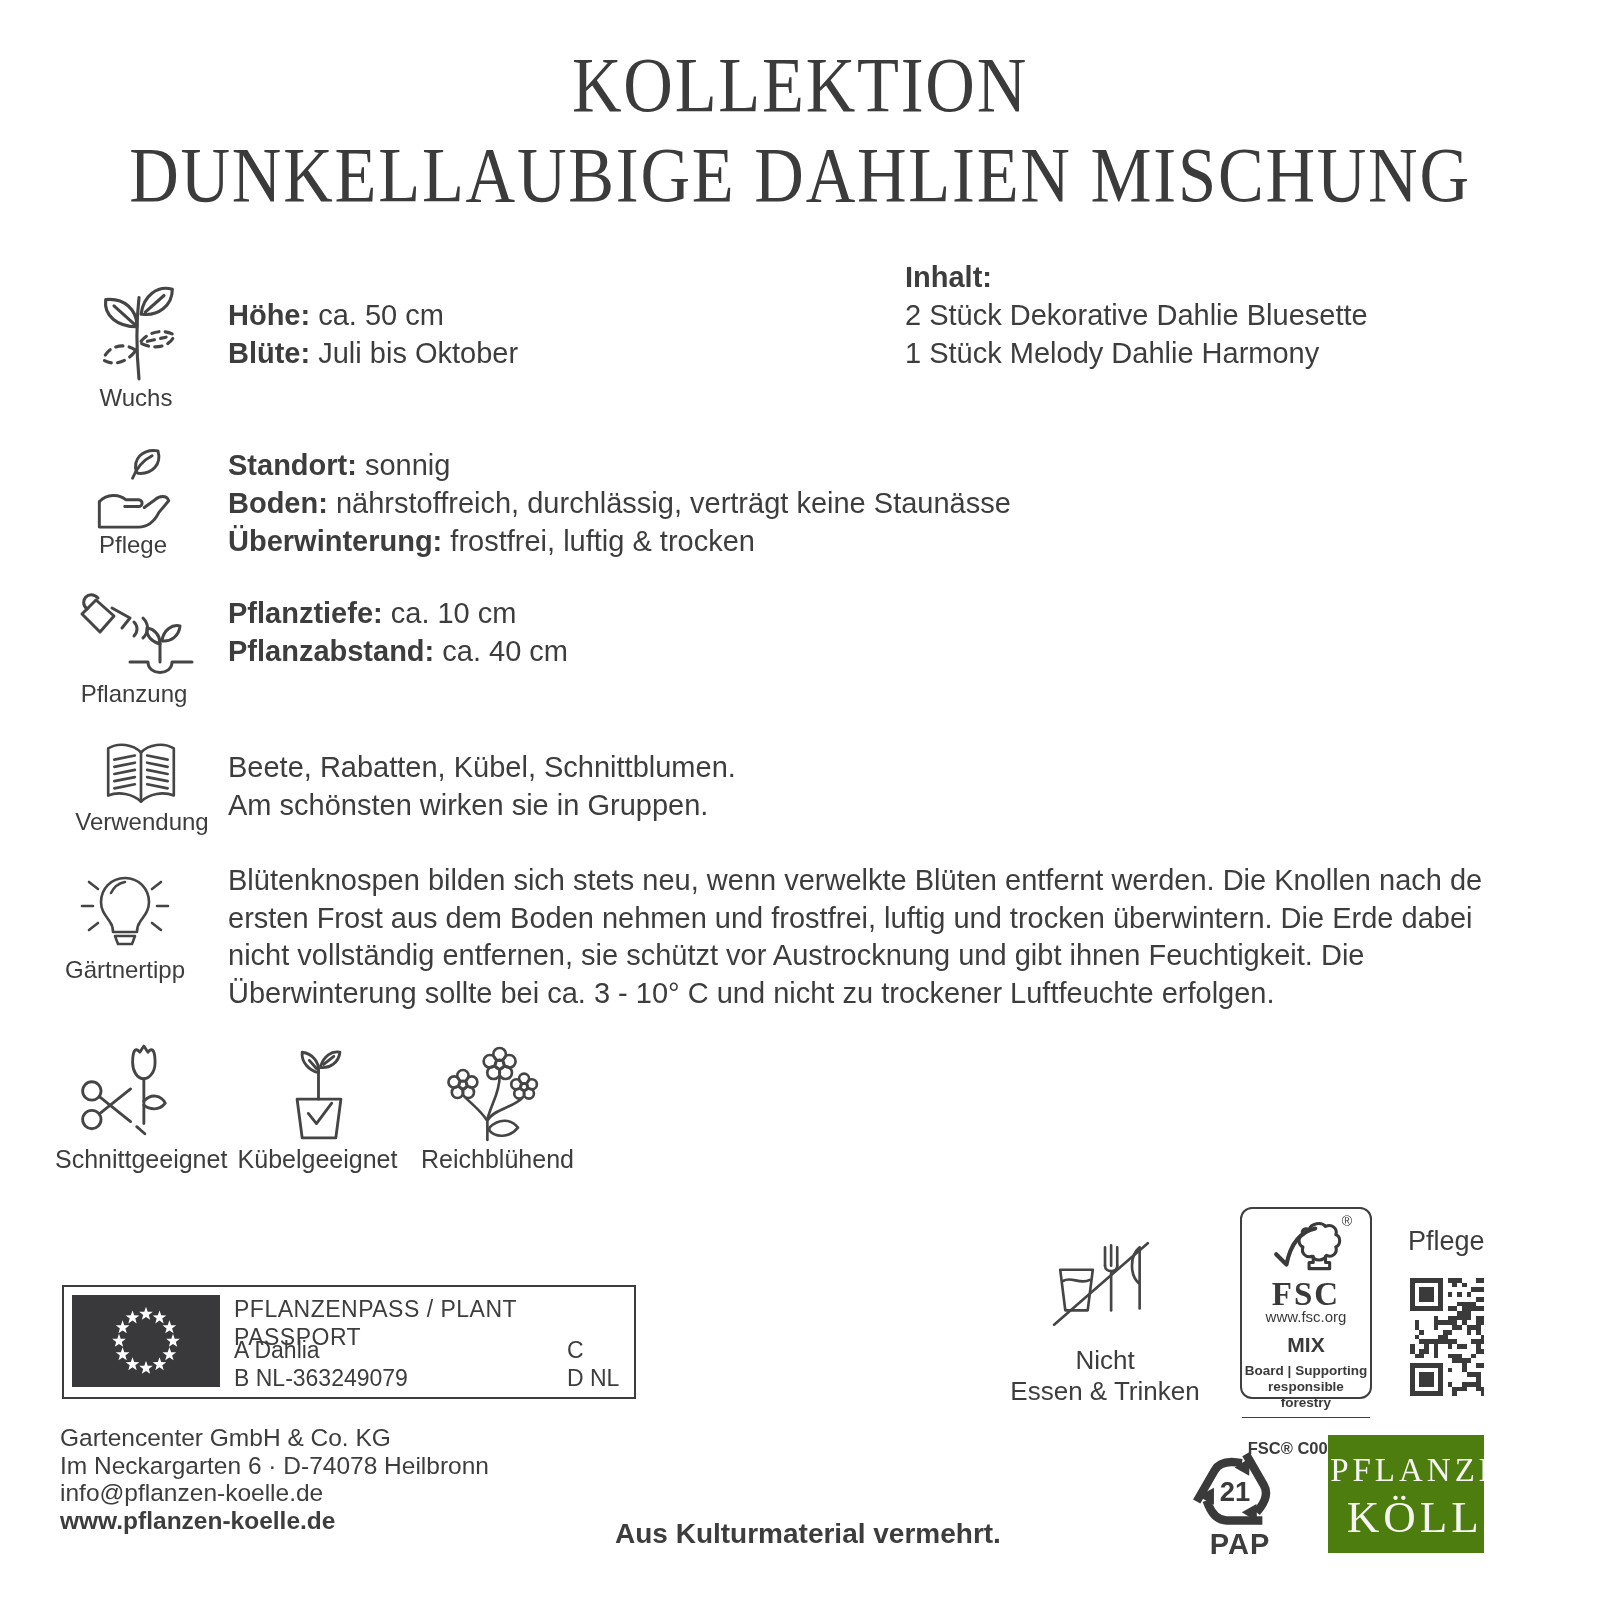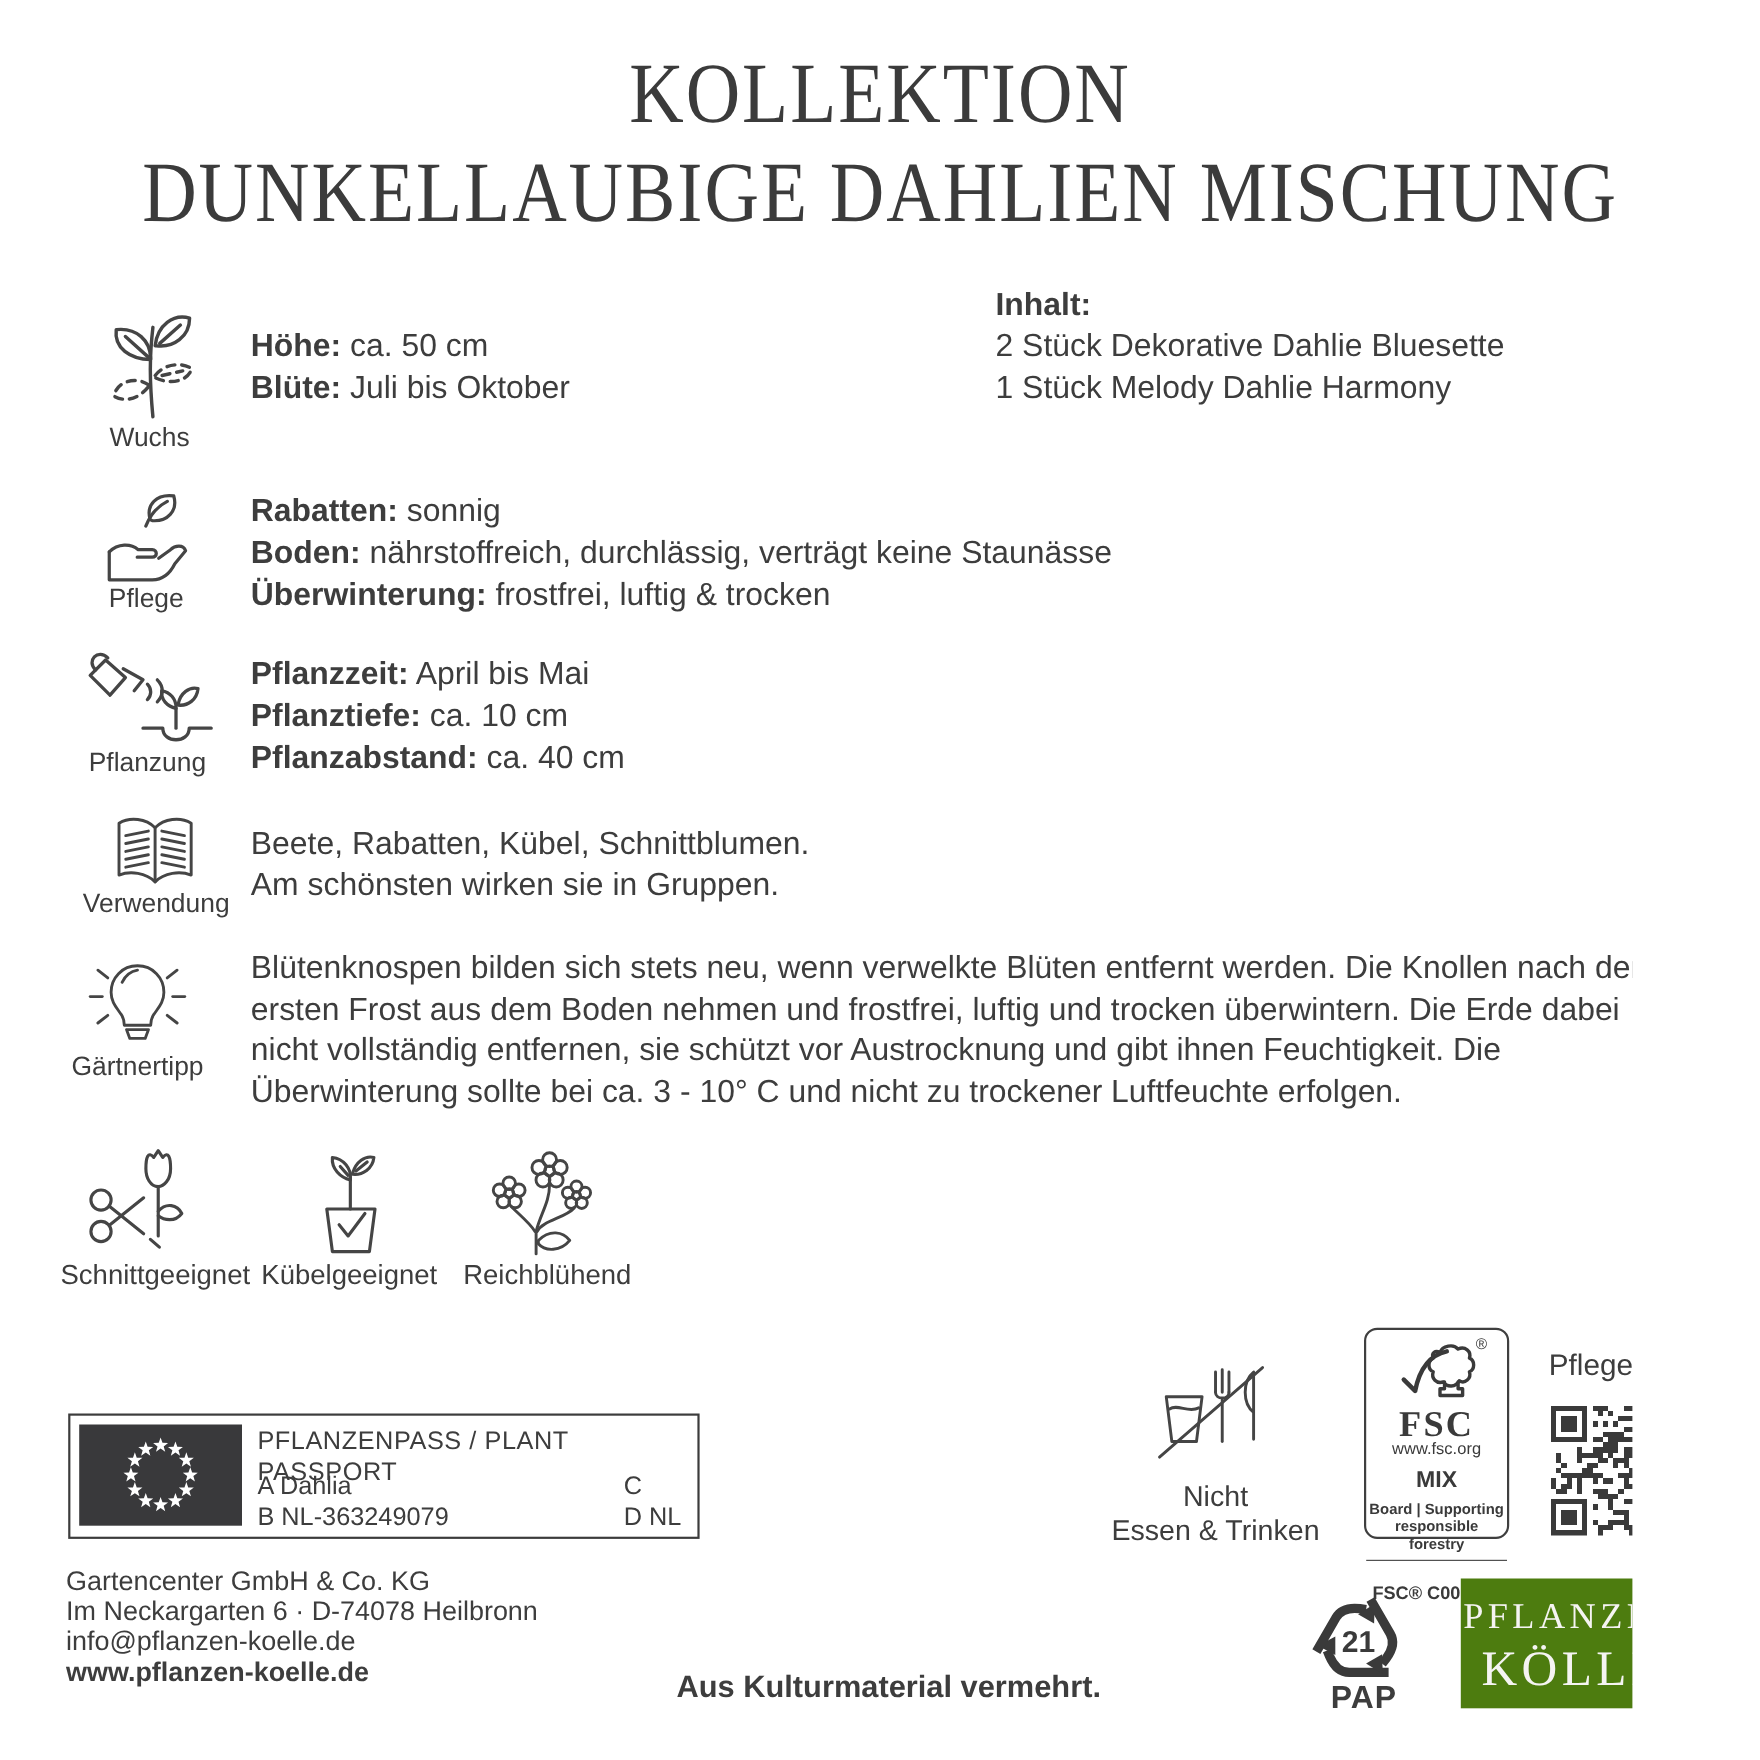--- a/index.html
+++ b/index.html
@@ -82,41 +82,40 @@
   <div class="abs" style="left:92px;top:445px">
     <svg class="ic" width="86" height="86" viewBox="0 0 85 88">
       <path d="M44,28 C40,14 50,4 66,6 C70,20 60,30 46,29 Z"></path>
       <path d="M40,34 C44,24 50,16 60,11"></path>
       <path d="M6,58 C14,50 26,50 33,56 L46,56 C51,56 51,63 46,63 H32"></path>
       <path d="M6,58 V84 H46 C57,84 63,77 67,69 L77,57 C75,51 67,52 63,56 L52,64"></path>
     </svg>
   </div>
   <div class="abs icon-label" style="left:63px;top:531px;width:140px">Pflege</div>
   <div class="abs text-block" style="left:228px;top:446px">
-    <div><b>Rabatten:</b> <span>sonnig</span></div>
+    <div><b>Standort:</b> <span>sonnig</span></div>
     <div><b>Boden:</b> <span>nährstoffreich, durchlässig, verträgt keine Staunässe</span></div>
     <div><b>Überwinterung:</b> <span>frostfrei, luftig &amp; trocken</span></div>
   </div>
 
   <div class="abs" style="left:72px;top:586px">
     <svg class="ic" width="125" height="94" viewBox="0 0 125 94">
       <path d="M10,28 L24,14 L42,30 L28,46 Z"></path>
       <path d="M15,23 C6,15 17,3 26,12"></path>
       <path d="M40,22 L58,32 L50,42"></path>
       <path d="M62,36 C66,40 66,46 62,50"></path>
       <path d="M71,32 C77,38 77,46 71,52"></path>
       <path d="M88,76 V58"></path>
       <path d="M88,58 C80,56 74,50 75,42 C83,43 88,50 88,57 Z"></path>
       <path d="M90,54 C92,44 100,38 108,40 C107,50 99,56 90,55 Z"></path>
       <path d="M58,76 H76 C76,90 100,90 100,76 H120"></path>
     </svg>
   </div>
   <div class="abs icon-label" style="left:64px;top:680px;width:140px">Pflanzung</div>
   <div class="abs text-block" style="left:228px;top:594px">
-    <div><b>Pflanzzeit:</b> <span>April bis Mai</span></div>
     <div><b>Pflanztiefe:</b> <span>ca. 10 cm</span></div>
     <div><b>Pflanzabstand:</b> <span>ca. 40 cm</span></div>
   </div>
 
   <div class="abs" style="left:100px;top:738px">
     <svg class="ic" width="82" height="72" viewBox="0 0 80 70" style="stroke-width:2.6">
       <path d="M8,10 C18,4 32,6 40,14 C48,6 62,4 72,10 V56 C62,52 48,54 40,62 C32,54 18,52 8,56 Z"></path>
       <path d="M40,14 V62"></path>
       <line x1="14" y1="21" x2="34" y2="17"></line>
         <line x1="14" y1="28" x2="34" y2="24"></line>

